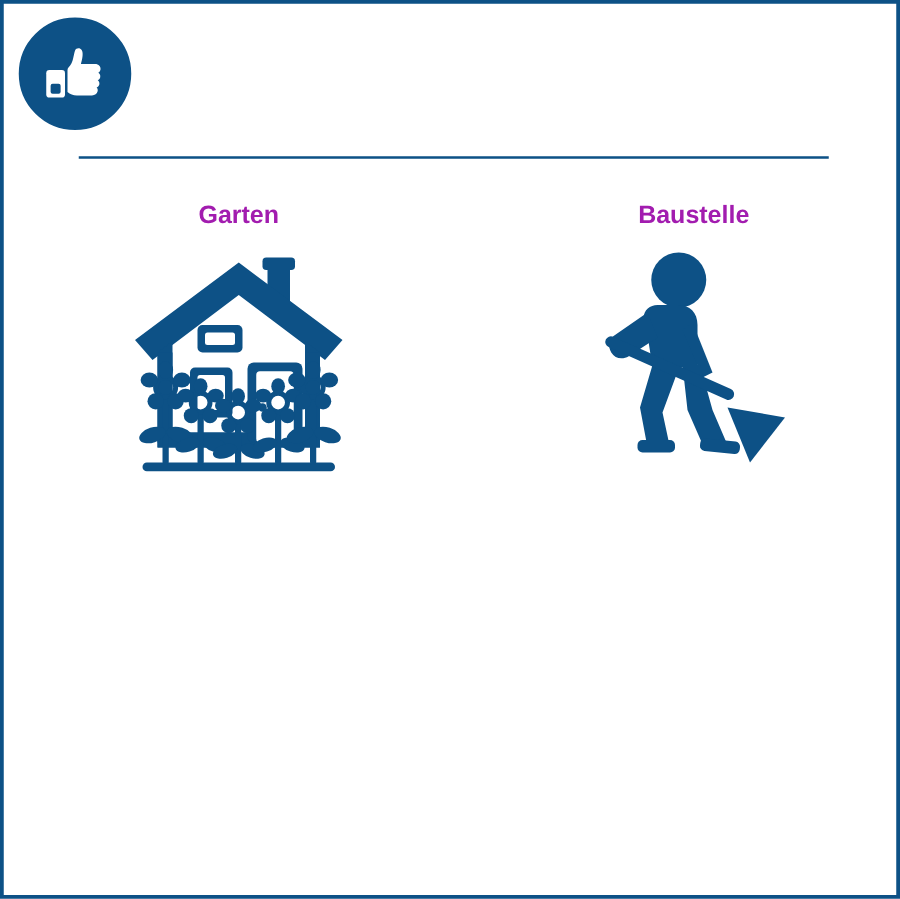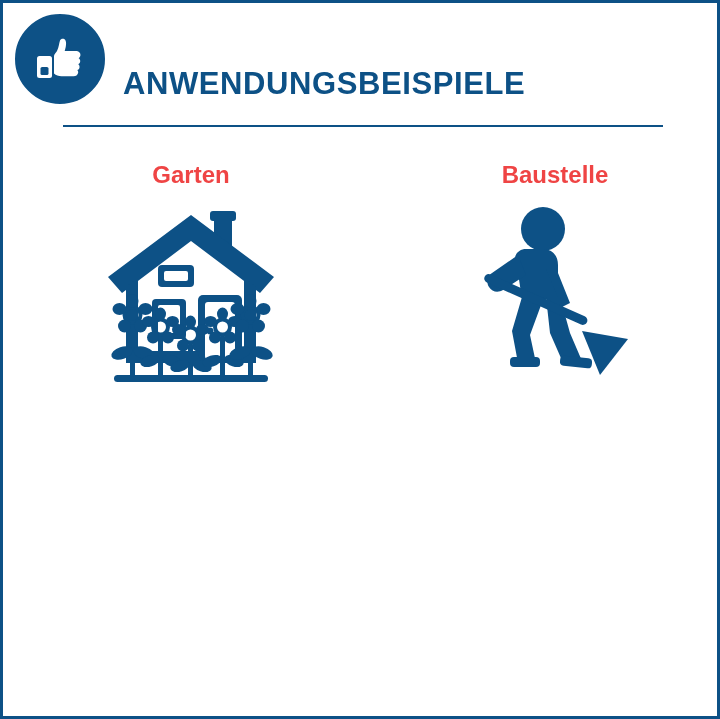--- a/index.html
+++ b/index.html
@@ -71,23 +71,23 @@
   }
 
   
   .cell {
     position: absolute;
     display: flex;
     flex-direction: column;
     align-items: center;
   }
   .cell-label {
-    font-size: 24px;
+    font-size: 20px;
     font-weight: bold;
-    color: #ef4444;
+    color: #a21caf;
     margin-bottom: 14px;
     text-align: center;
   }
   .cell-icon {
     display: flex;
     align-items: center;
     justify-content: center;
   }
 
   #cell-garten {
@@ -123,23 +123,20 @@
                  L33.7 21.1 L45 21.1 C48 21.1 49.8 23.3 49.4 25.6
                  C49.2 26.8 48.5 27.7 47.6 28.2 C48.8 28.9 49.4 30.1 49.2 31.5
                  C49 32.8 48.2 33.7 47.2 34.2 C48.2 34.9 48.7 36.1 48.5 37.4
                  C48.3 38.7 47.4 39.6 46.3 40 C47.1 40.8 47.4 41.9 47.1 43
                  C46.6 45 44.9 46.3 42.6 46.3 L30.5 46.3
                  C27.5 46.3 25 45.3 23 43.6 Z" fill="#ffffff"></path>
       </svg>
     </span>
   </div>
 
-  <div id="header">
-    <div id="header-title">ANWENDUNGSBEISPIELE</div>
-  </div>
   <div id="header-rule"></div>
 
   <div class="cell" id="cell-garten">
     <div class="cell-label">Garten</div>
     <div class="cell-icon">
       <svg width="190" height="190" viewBox="0 0 190 190" aria-hidden="true">
         <g fill="#0d5186">
 
           <rect x="118" y="15" width="18" height="38" rx="3"></rect>
           <rect x="114" y="8" width="26" height="10" rx="3"></rect>

